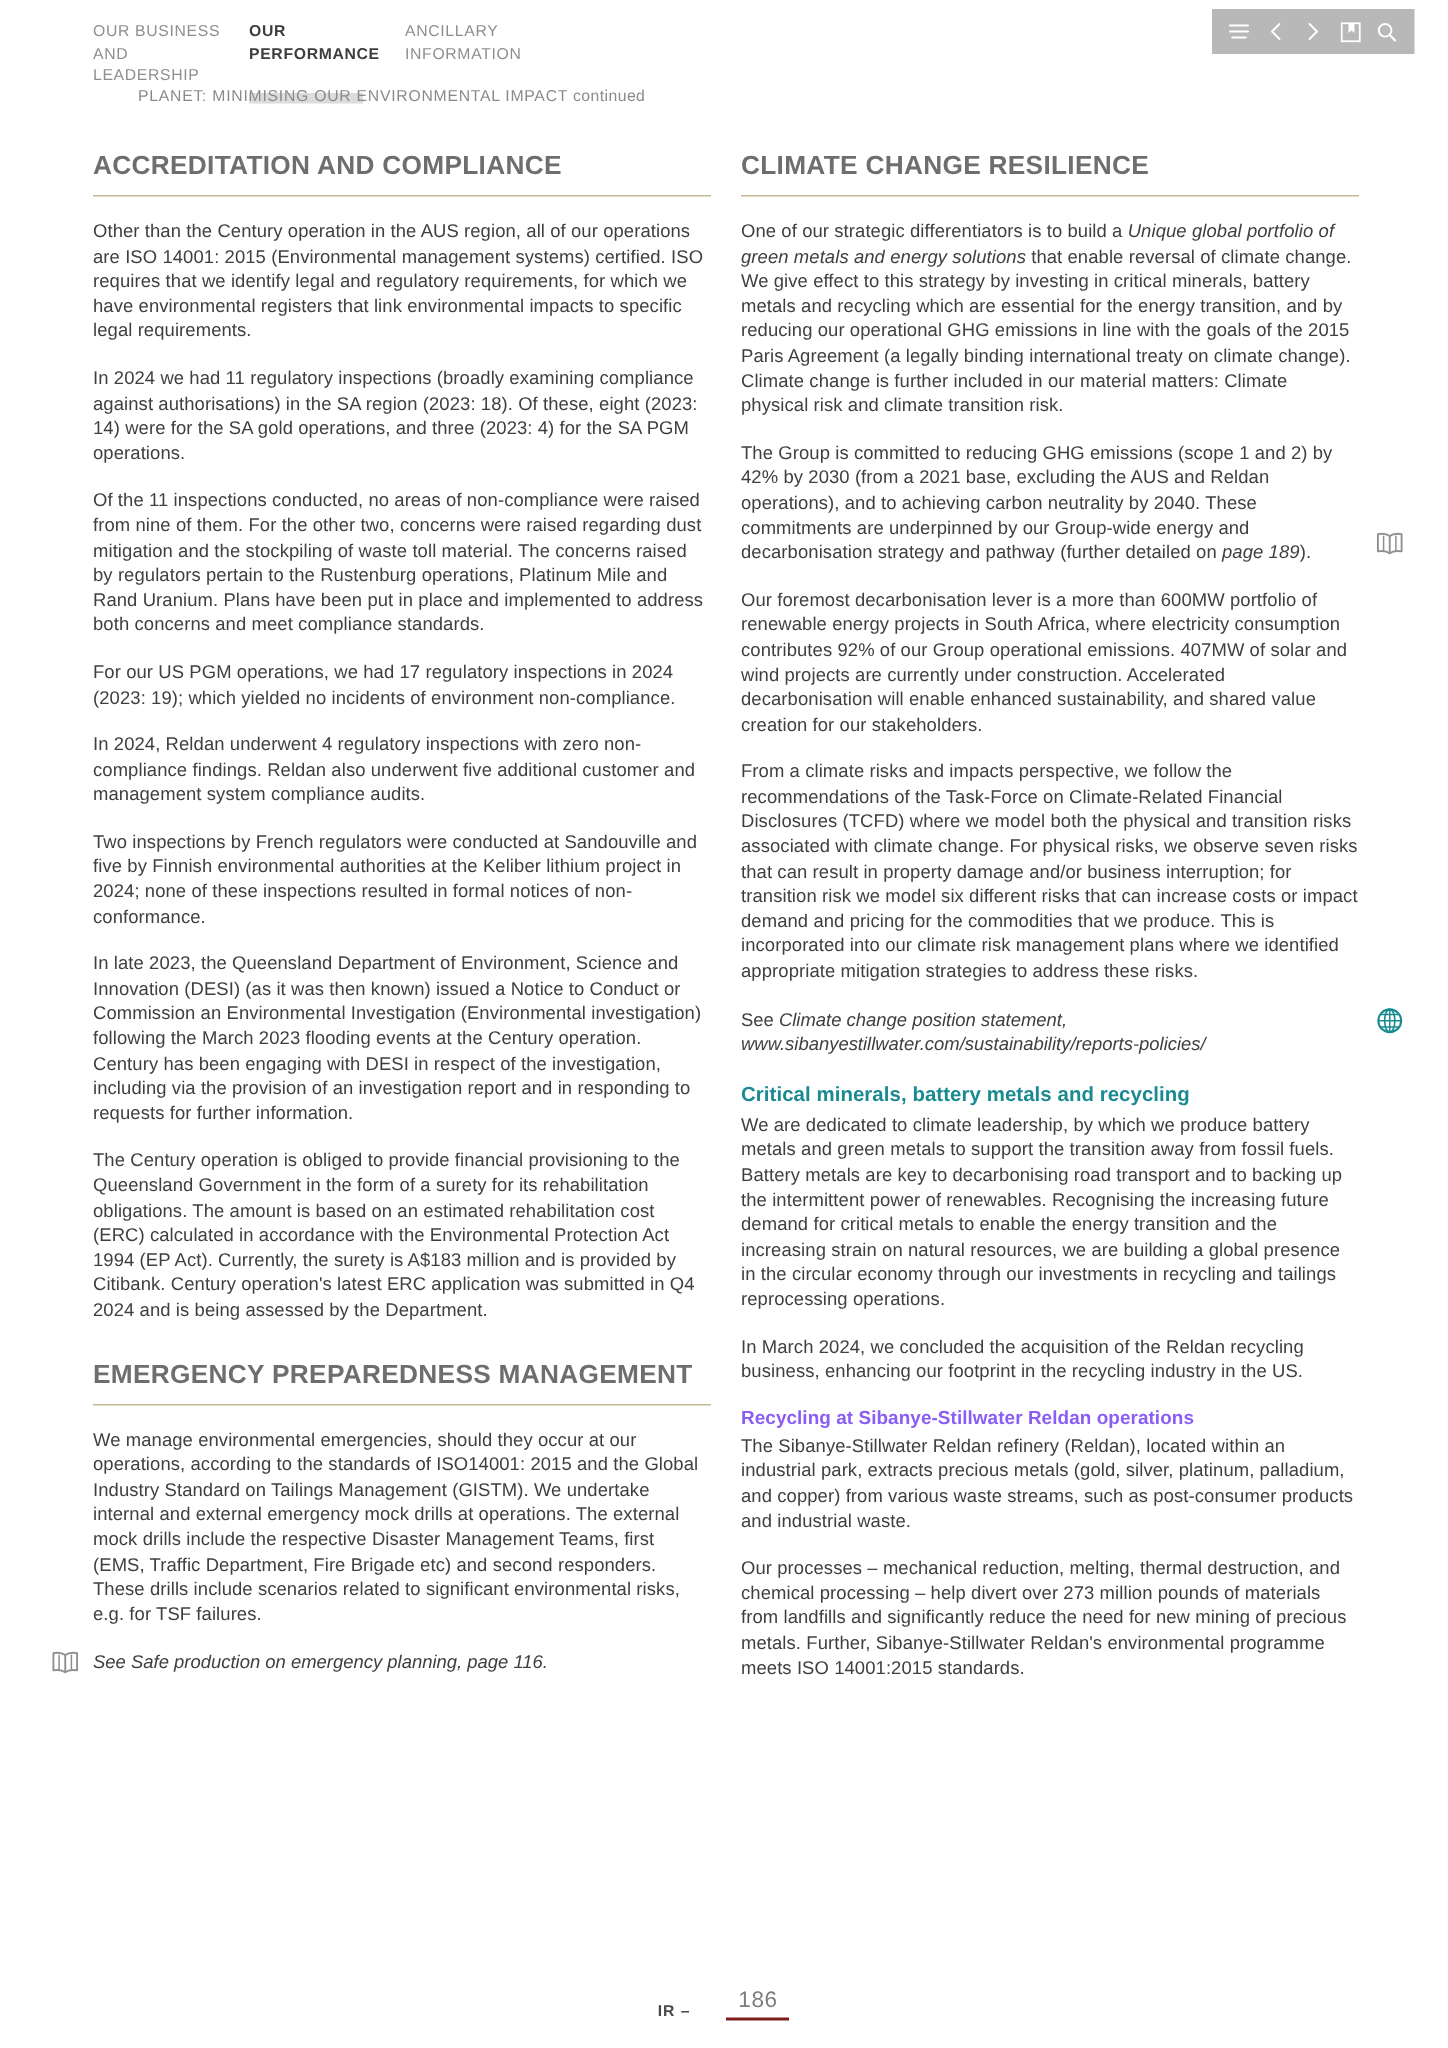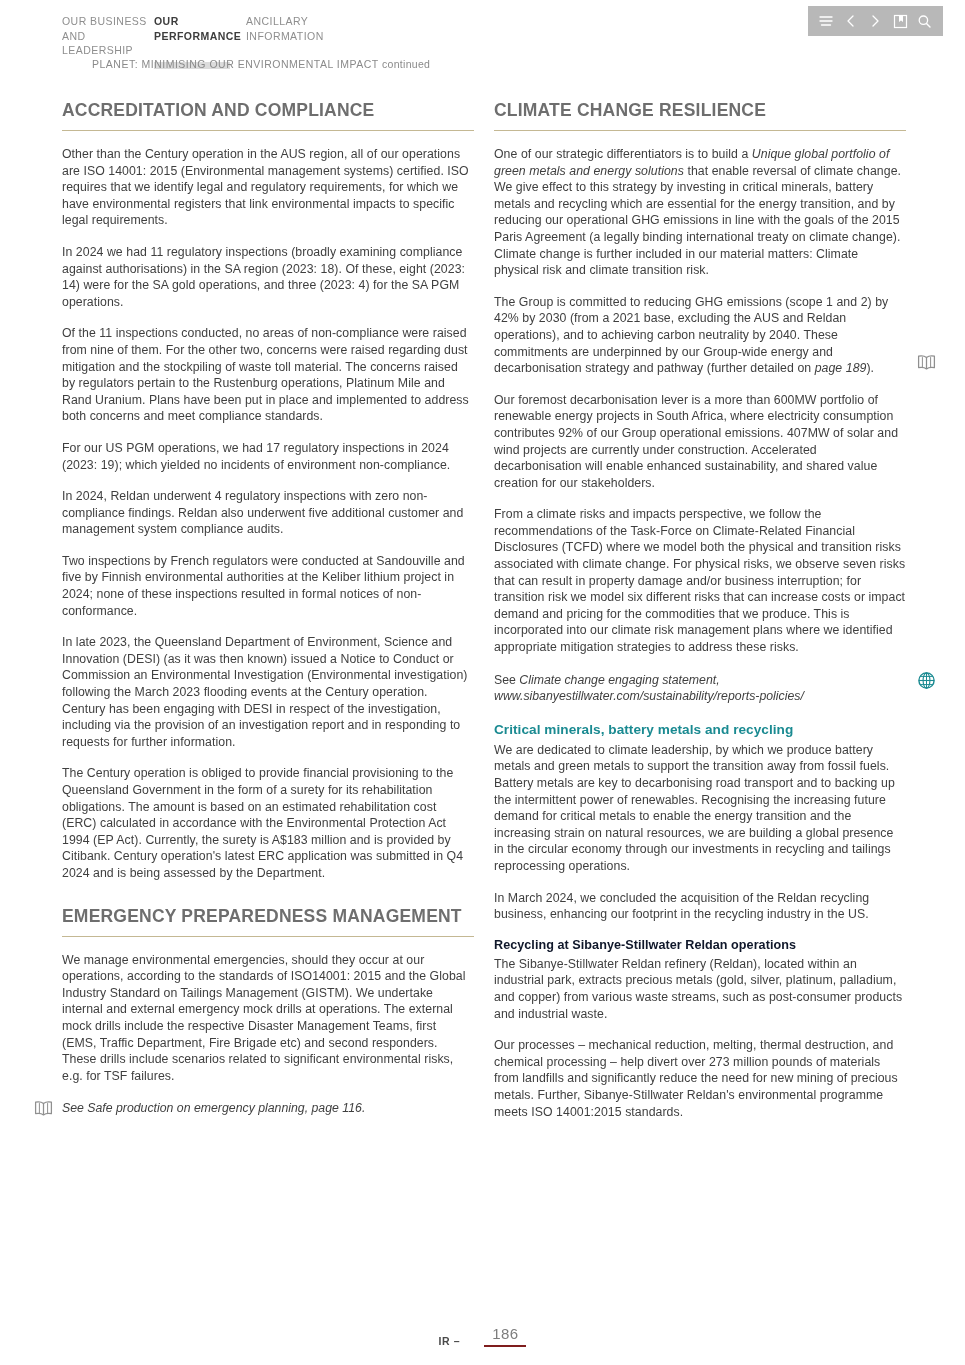--- a/index.html
+++ b/index.html
@@ -17,21 +17,21 @@
     overflow: hidden;
   }
 
   
   .topnav {
     position: absolute;
     top: 14px;
     left: 62px;
     width: 420px;
     display: flex;
-    gap: 0;
+    gap: 12px;
   }
   .nav-tab {
     font-size: 10.5px;
     line-height: 14.5px;
     letter-spacing: 0.45px;
     color: #8e8e8e;
     text-transform: uppercase;
     padding-bottom: 6px;
     position: relative;
     width: 92px;
@@ -140,21 +140,21 @@
     margin: 7px 0 5px 0;
     letter-spacing: 0.05px;
   }
   h3.sub-gold {
     font-size: 12.6px;
     font-weight: bold;
     color: #b9a濃;
     margin: 7px 0 4px 0;
     letter-spacing: 0.05px;
   }
-  h3.sub-gold { color: #0f172a; }
+  h3.sub-gold { color: #8b5cf6; }
 
   em, .ital { font-style: italic; }
 
   
   .xref {
     position: relative;
     display: flex;
     align-items: flex-start;
     gap: 9px;
     font-size: 12.3px;
@@ -307,21 +307,21 @@
           <line x1="13.6" y1="3.1" x2="13.6" y2="13.4" stroke="#8f8f8f" stroke-width="1"></line>
         </svg>
       </span>
     </div>
 
     <p class="body">Our foremost decarbonisation lever is a more than 600MW portfolio of renewable energy projects in South Africa, where electricity consumption contributes 92% of our Group operational emissions. 407MW of solar and wind projects are currently under construction. Accelerated decarbonisation will enable enhanced sustainability, and shared value creation for our stakeholders.</p>
 
     <p class="body">From a climate risks and impacts perspective, we follow the recommendations of the Task-Force on Climate-Related Financial Disclosures (TCFD) where we model both the physical and transition risks associated with climate change. For physical risks, we observe seven risks that can result in property damage and/or business interruption; for transition risk we model six different risks that can increase costs or impact demand and pricing for the commodities that we produce. This is incorporated into our climate risk management plans where we identified appropriate mitigation strategies to address these risks.</p>
 
     <div class="xref" style="margin-bottom:17px">
-      <span class="xref-text"><span style="font-style:normal">See </span><span>Climate change engaging statement, www.sibanyestillwater.com/sustainability/reports-policies/</span></span>
+      <span class="xref-text"><span style="font-style:normal">See </span><span>Climate change position statement, www.sibanyestillwater.com/sustainability/reports-policies/</span></span>
       <span class="globe-float">
         <svg width="19" height="19" viewBox="0 0 19 19">
           <circle cx="9.5" cy="9.5" r="7.6" fill="none" stroke="#1a8a91" stroke-width="1.4"></circle>
           <ellipse cx="9.5" cy="9.5" rx="3.4" ry="7.6" fill="none" stroke="#1a8a91" stroke-width="1.1"></ellipse>
           <line x1="1.9" y1="9.5" x2="17.1" y2="9.5" stroke="#1a8a91" stroke-width="1.1"></line>
           <line x1="3.3" y1="5.4" x2="15.7" y2="5.4" stroke="#1a8a91" stroke-width="1"></line>
           <line x1="3.3" y1="13.6" x2="15.7" y2="13.6" stroke="#1a8a91" stroke-width="1"></line>
           <line x1="9.5" y1="1.9" x2="9.5" y2="17.1" stroke="#1a8a91" stroke-width="1"></line>
         </svg>
       </span>

